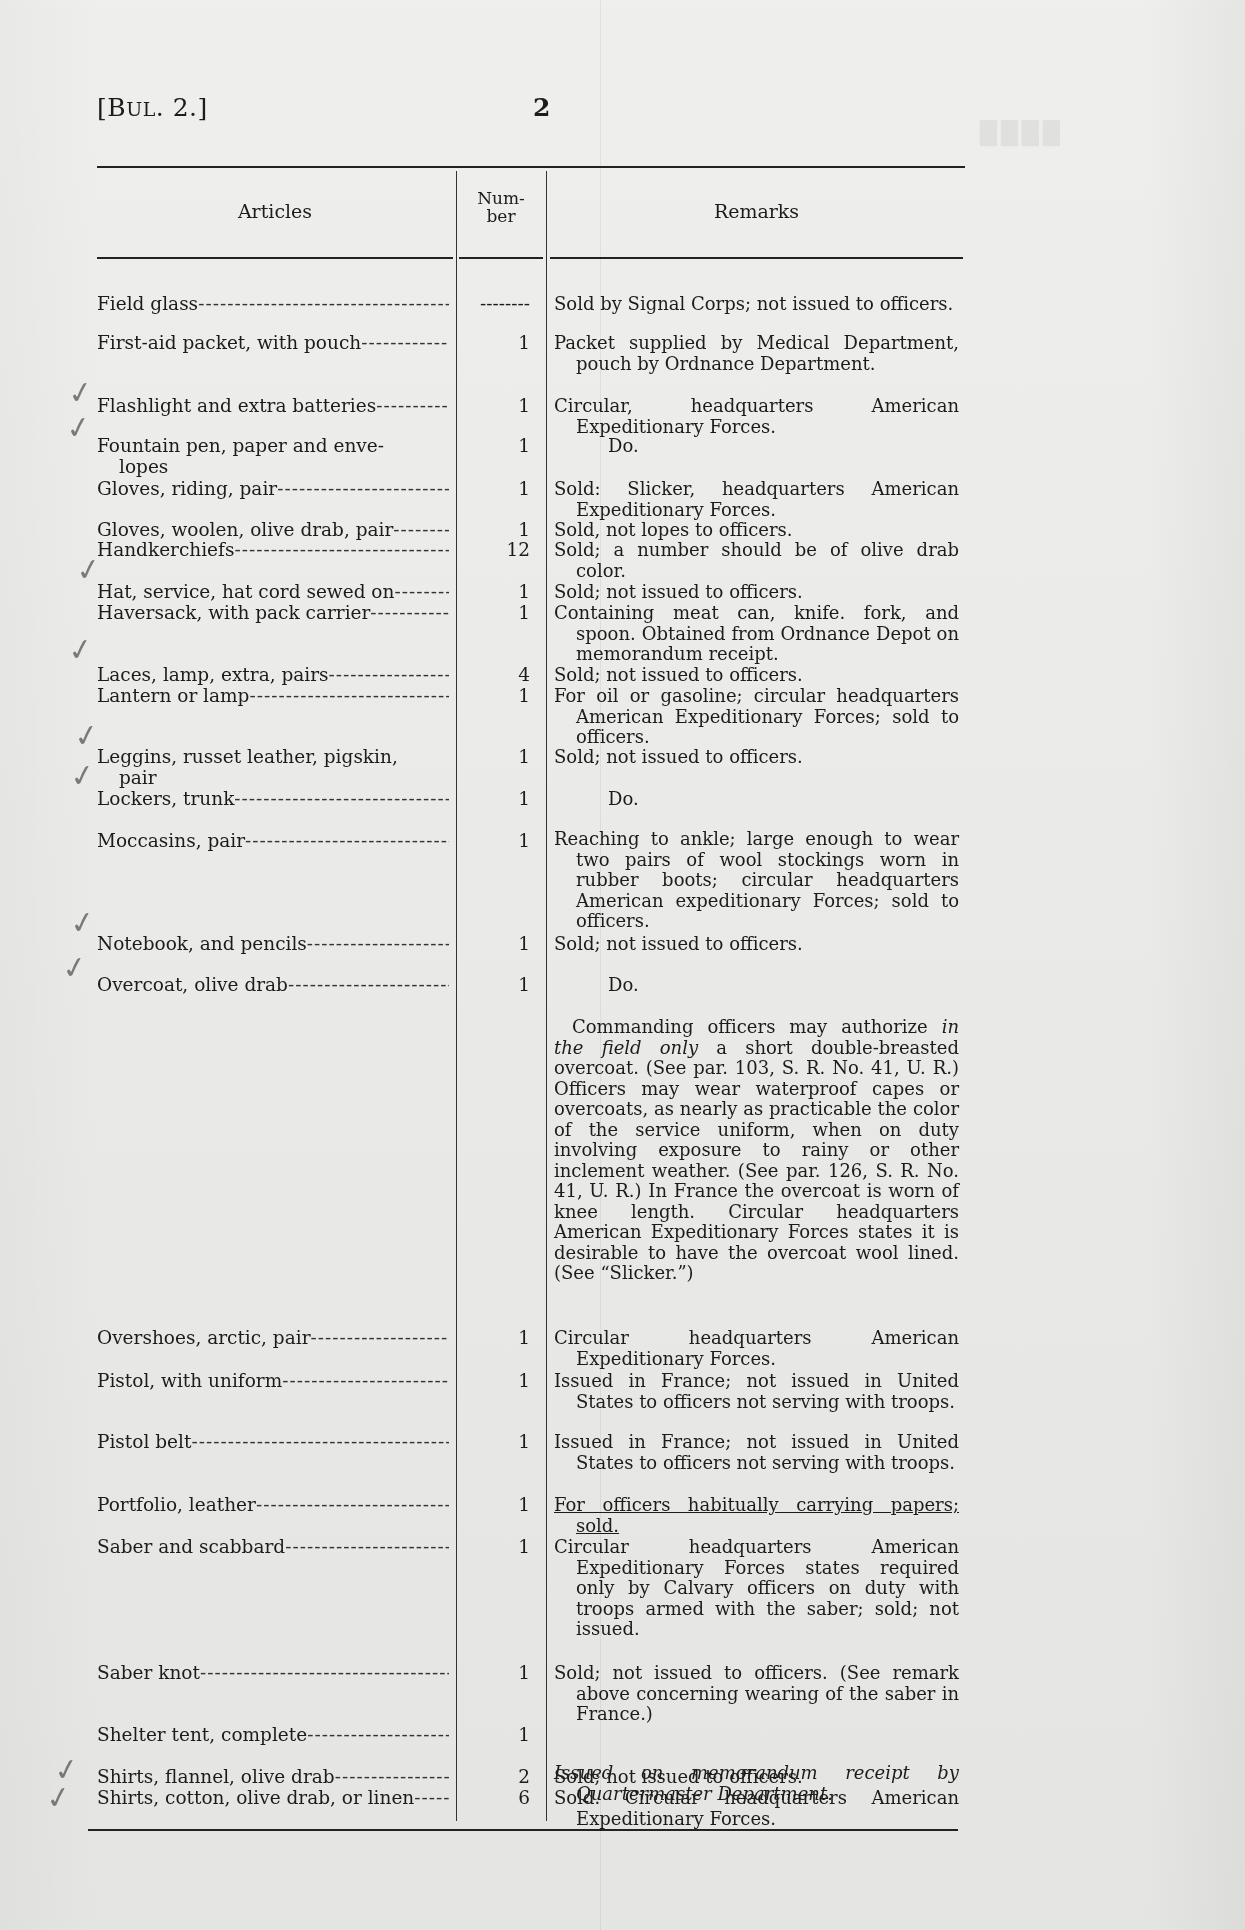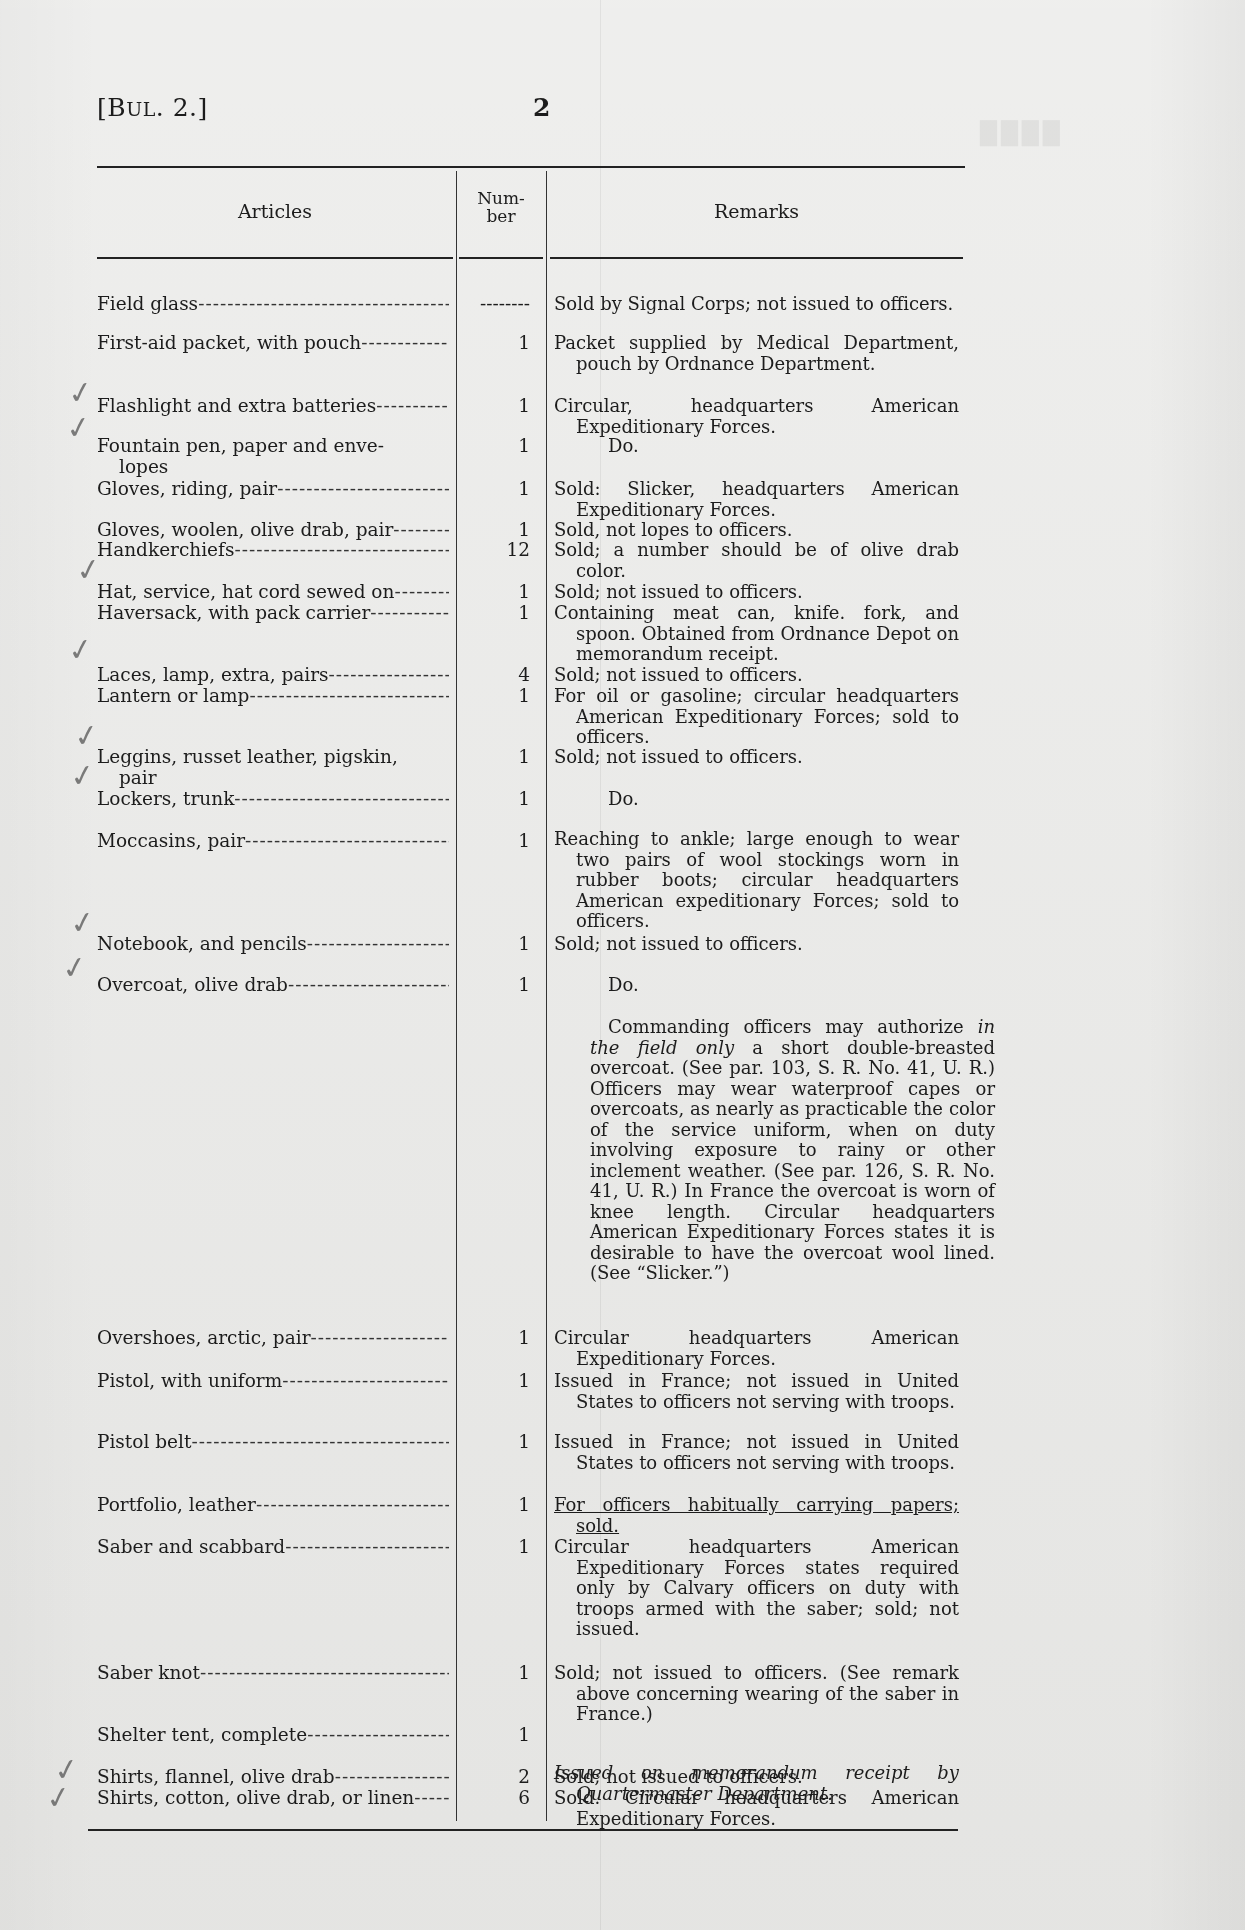--- a/index.html
+++ b/index.html
@@ -23,21 +23,21 @@
   .hdr { position: absolute; font-size: 19px; text-align: center; }
   .hdr-num { font-size: 17px; line-height: 18px; }
 
   .art { position: absolute; left: 97px; width: 352px; font-size: 18.5px; line-height: 20.5px; white-space: nowrap; overflow: hidden; }
   .art .cont { padding-left: 22px; display: block; }
   .art .lead { letter-spacing: 1px; color: #333; }
   .num { position: absolute; left: 460px; width: 70px; text-align: right; font-size: 18.5px; line-height: 20.5px; }
   .rem { position: absolute; left: 554px; width: 405px; font-size: 18px; line-height: 20.5px;
          text-align: justify; text-indent: -22px; padding-left: 22px; box-sizing: border-box; }
   .rem.do { text-indent: 0; padding-left: 54px; }
-  .rem.para { text-indent: 18px; padding-left: 0; margin-left: 36px; }
+  .rem.para { text-indent: 18px; padding-left: 0; }
 
   .check { position: absolute; color: #555; font-size: 30px; transform: rotate(-10deg); font-family: "DejaVu Sans", sans-serif; opacity: 0.75; }
   .bleed { position: absolute; color: rgba(0,0,0,0.06); font-size: 22px; font-weight: bold; letter-spacing: 4px; }
 </style>
 </head>
 <body>
 
 <div class="fold"></div>
 
 <div class="bleed" style="top:120px;left:980px;">████</div>

